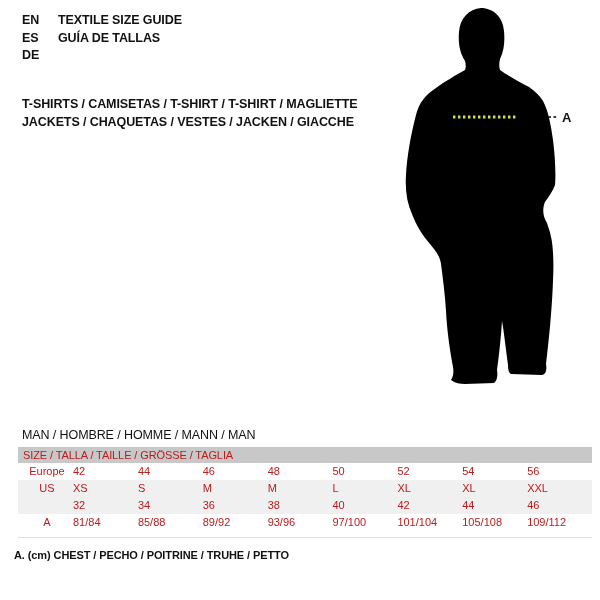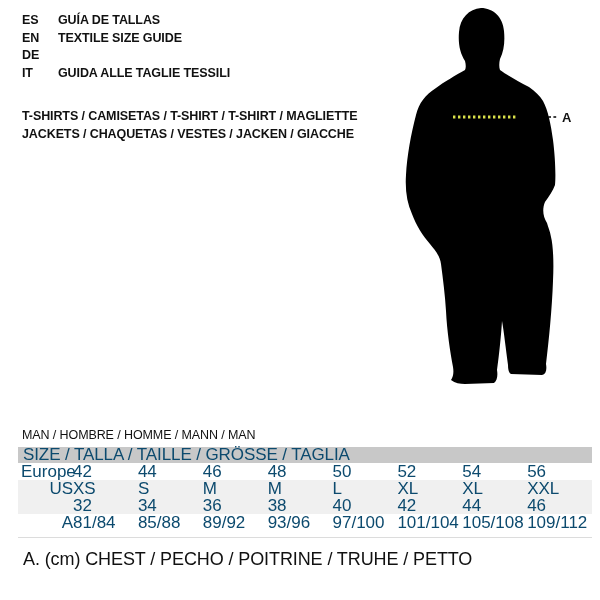--- a/index.html
+++ b/index.html
@@ -6,61 +6,57 @@
   .canvas{
     position:relative;width:600px;height:600px;background:#ffffff;
     font-family:"Liberation Sans", sans-serif;color:#111;overflow:hidden;
   }
   
   .lang-list{position:absolute;left:22px;top:12px;font-size:12.5px;font-weight:700;
     line-height:17.5px;letter-spacing:-0.1px;}
   .lang-row{display:flex;}
   .lang-code{width:36px;flex:0 0 36px;}
   
-  .categories{position:absolute;left:22px;top:107px;font-size:12.5px;font-weight:700;
+  .categories{position:absolute;left:22px;top:95px;font-size:12.5px;font-weight:700;
     line-height:18px;letter-spacing:-0.1px;}
   
   .figure-wrap{position:absolute;left:395px;top:5px;width:190px;height:390px;}
   .figure-wrap svg{display:block;width:100%;height:100%;}
   
   .section-title{position:absolute;left:22px;top:428px;font-size:12.5px;font-weight:400;
     letter-spacing:-0.1px;}
   
-  .size-table{position:absolute;left:18px;top:447px;width:574px;font-size:17px;
-    color:#0c4a6e;padding-bottom:6px;border-bottom:1px solid #dcdcdc;}
+  .size-table{position:absolute;left:18px;top:447px;width:574px;font-size:11px;
+    color:#b91c1c;padding-bottom:6px;border-bottom:1px solid #dcdcdc;}
   .thead{height:16px;line-height:16px;background:#c8c8c8;padding-left:5px;
     font-weight:400;letter-spacing:-0.1px;}
   .trow{display:flex;height:17px;line-height:17px;}
   .trow.shaded{background:#f0f0f0;}
   .tcell{flex:1;text-align:left;}
-  .tcell.label{flex:0 0 52px;width:52px;text-align:right;padding-left:3px;}
+  .tcell.label{flex:0 0 52px;width:52px;text-align:center;padding-left:3px;}
   
-  .footnote{position:absolute;left:23px;top:549px;font-size:18px;font-weight:400;
+  .footnote{position:absolute;left:14px;top:549px;font-size:11px;font-weight:700;
     letter-spacing:-0.1px;}
 </style>
 </head>
 <body>
 
 <div class="canvas">
 
   <div class="lang-list">
     <div class="lang-row">
+      <span class="lang-code">EN</span>
+      <span>TEXTILE SIZE GUIDE</span>
+    </div>
+    <div class="lang-row">
       <span class="lang-code">ES</span>
       <span>GUÍA DE TALLAS</span>
     </div>
     <div class="lang-row">
-      <span class="lang-code">EN</span>
-      <span>TEXTILE SIZE GUIDE</span>
-    </div>
-    <div class="lang-row">
       <span class="lang-code">DE</span>
-    </div>
-    <div class="lang-row">
-      <span class="lang-code">IT</span>
-      <span>GUIDA ALLE TAGLIE TESSILI</span>
     </div>
   </div>
 
   <div class="categories">
     <div>T-SHIRTS / CAMISETAS / T-SHIRT / T-SHIRT / MAGLIETTE</div>
     <div>JACKETS / CHAQUETAS / VESTES / JACKEN / GIACCHE</div>
   </div>
 
   <div class="figure-wrap">
     <svg viewBox="0 0 190 390" xmlns="http://www.w3.org/2000/svg">

